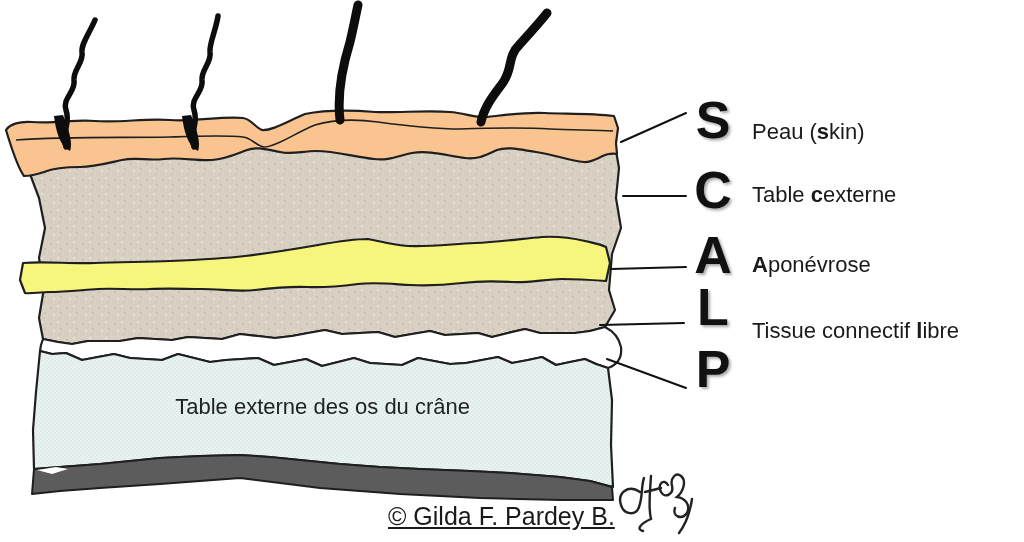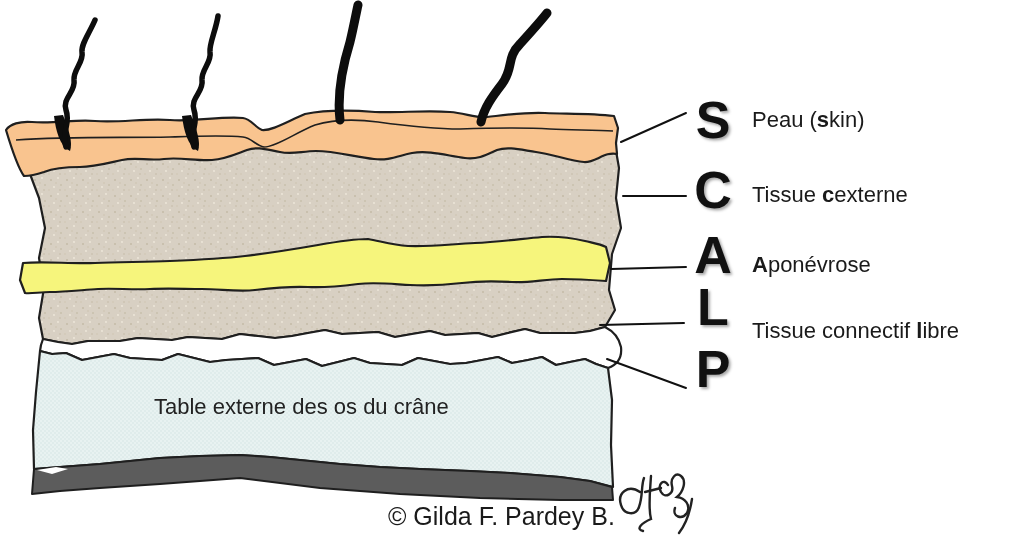--- a/index.html
+++ b/index.html
@@ -14,26 +14,27 @@
     font-size:52px;font-weight:700;color:#111;line-height:1;
     text-shadow:2px 2px 3px rgba(0,0,0,0.35);
     letter-spacing:0;
   }
   .scalp-label{
     position:absolute;left:752px;font-size:22px;color:#1a1a1a;line-height:26px;
     white-space:nowrap;font-weight:400;
   }
   .scalp-label b{font-weight:700;}
   .bone-label{
-    position:absolute;left:154px;top:394px;width:330px;text-align:left;
+    position:absolute;left:140px;top:394px;width:330px;text-align:right;
     font-size:22px;color:#222;line-height:26px;
   }
   .credit{
     position:absolute;left:388px;top:501px;font-size:25px;color:#1a1a1a;line-height:30px;
     white-space:nowrap;
+    text-decoration:underline;
   }
 </style>
 </head>
 <body>
 
 <div id="stage">
 
   <svg id="diagram-svg" viewBox="0 0 1024 542">
     <defs>
       <pattern id="speckle" width="16" height="16" patternUnits="userSpaceOnUse">
@@ -135,25 +136,25 @@
       <path d="M 692,499 C 690,512 686,524 679,533"></path>
     </g>
   </svg>
 
   <div class="scalp-letter" style="top:94px">S</div>
   <div class="scalp-letter" style="top:164px">C</div>
   <div class="scalp-letter" style="top:229px">A</div>
   <div class="scalp-letter" style="top:281px">L</div>
   <div class="scalp-letter" style="top:343px">P</div>
 
-  <div class="scalp-label" style="top:107px">
+  <div class="scalp-label" style="top:119px">
     <span>Peau (</span><b>s</b><span>kin)</span>
   </div>
   <div class="scalp-label" style="top:182px">
-    <span>Tissue </span><b>c</b><span>externe</span>
+    <span>Table </span><b>c</b><span>externe</span>
   </div>
   <div class="scalp-label" style="top:252px">
     <span></span><b>A</b><span>ponévrose</span>
   </div>
   <div class="scalp-label" style="top:318px">
     <span>Tissue connectif </span><b>l</b><span>ibre</span>
   </div>
 
   <div class="bone-label">Table externe des os du crâne</div>
 

